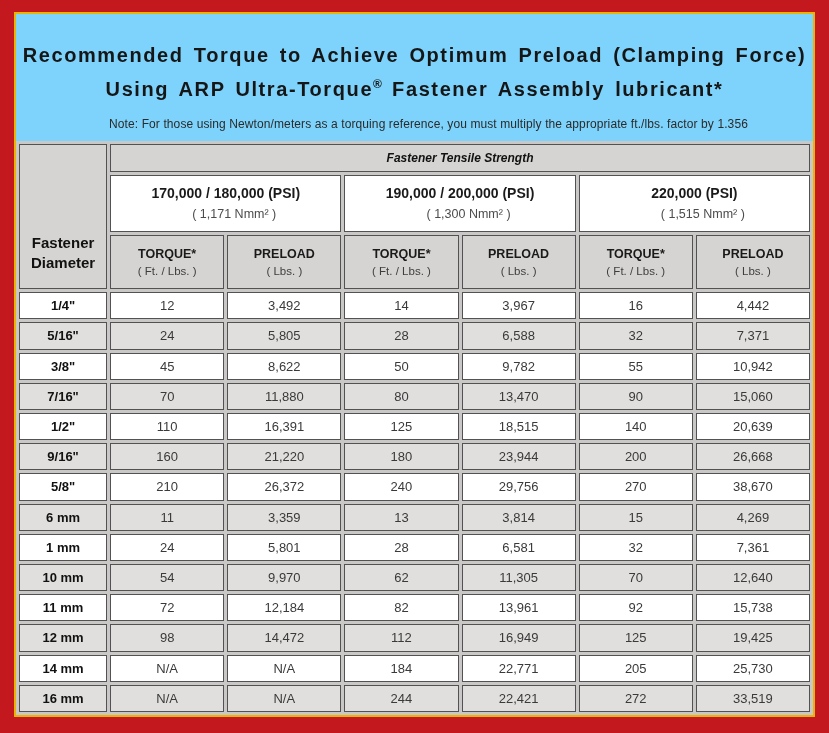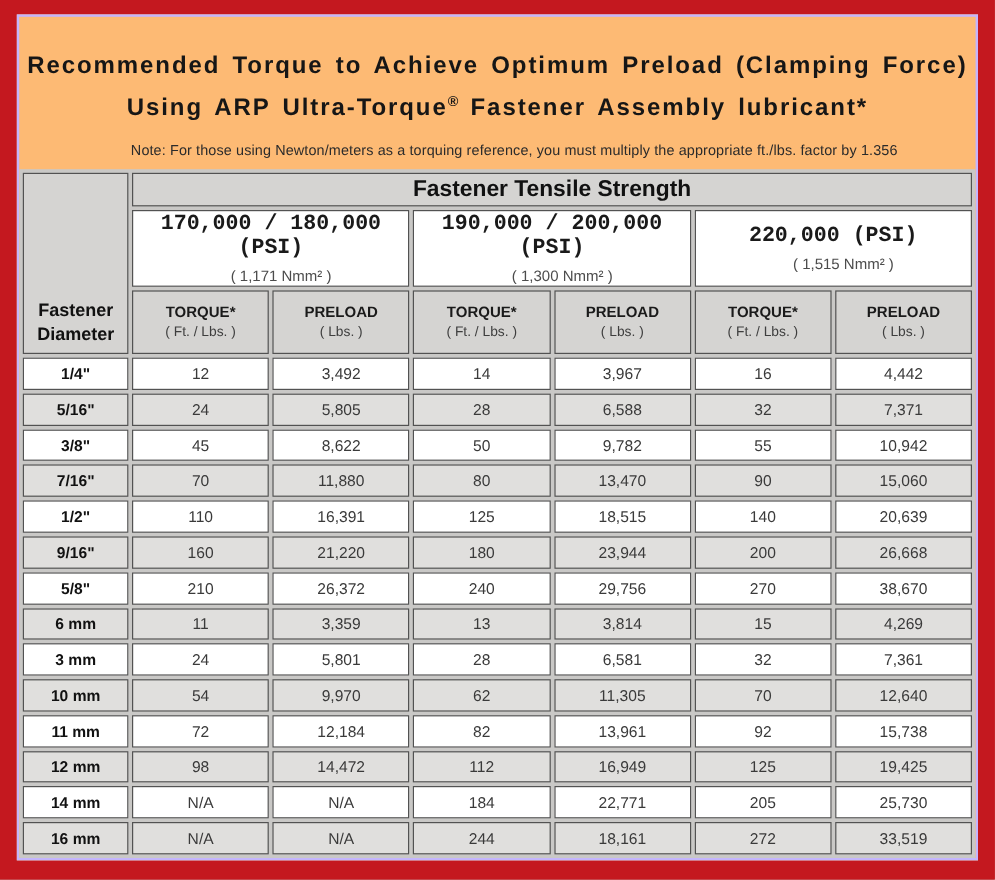--- a/index.html
+++ b/index.html
@@ -9,22 +9,22 @@
     background: #c4181f;
     font-family: "Liberation Sans", sans-serif;
   }
   .frame {
     width: 829px; height: 733px;
     padding: 12px 14px 16px 14px;
     background: #c4181f;
   }
   .panel {
     width: 100%; height: 100%;
-    background: #fdba74;
-    border: 2px solid #c4b5fd;
+    background: #7dd3fc;
+    border: 2px solid #eab308;
     overflow: hidden;
   }
   .title-block {
     height: 127px;
     text-align: center;
     padding-top: 27px;
   }
   .page-title {
     margin: 0;
     font-size: 20px;
@@ -52,37 +52,38 @@
   }
   col.size-col { width: 11.4%; }
   td, th {
     border: 1px solid #525252;
     text-align: center;
     padding: 0;
     overflow: hidden;
   }
   .top-head {
     background: #d5d4d2;
-    font-size: 19px;
+    font-size: 12px;
     font-weight: bold;
     color: #111;
     height: 27px;
+    font-style: italic;
   }
   .corner {
     background: #d5d4d2;
     vertical-align: bottom;
     font-size: 15px;
     font-weight: bold;
     color: #111;
     line-height: 20px;
-    padding-bottom: 5px;
+    padding-bottom: 15px;
   }
   tr.psi-row { height: 54px; }
   .psi-cell { background: #ffffff; }
-  .psi-main { font-size: 18px; font-weight: bold; color: #1a1a1a; font-family: Liberation Mono, monospace; }
+  .psi-main { font-size: 14px; font-weight: bold; color: #1a1a1a; }
   .psi-sub  { font-size: 12.5px; color: #4c4c4c; margin-top: 6px; margin-left: 17px; }
   tr.colhead-row { height: 52px; }
   .colhead-cell { background: #d5d4d2; margin-top: 40px; }
   .colhead-label { font-size: 12.5px; font-weight: bold; color: #1a1a1a; }
   .colhead-unit  { font-size: 11.5px; color: #3e3e3e; margin-top: 4px; text-align: center; }
   tr.data-row td {
     background: #ffffff;
     font-size: 13px;
     color: #3a3a3a;
     height: 26px;
@@ -230,21 +231,21 @@
           <tr class="data-row striped">
             <td class="size">6 mm</td>
             <td>11</td>
             <td>3,359</td>
             <td>13</td>
             <td>3,814</td>
             <td>15</td>
             <td>4,269</td>
           </tr>
           <tr class="data-row">
-            <td class="size">3 mm</td>
+            <td class="size">1 mm</td>
             <td>24</td>
             <td>5,801</td>
             <td>28</td>
             <td>6,581</td>
             <td>32</td>
             <td>7,361</td>
           </tr>
           <tr class="data-row striped">
             <td class="size">10 mm</td>
             <td>54</td>
@@ -279,21 +280,21 @@
             <td>184</td>
             <td>22,771</td>
             <td>205</td>
             <td>25,730</td>
           </tr>
           <tr class="data-row striped">
             <td class="size">16 mm</td>
             <td>N/A</td>
             <td>N/A</td>
             <td>244</td>
-            <td>18,161</td>
+            <td>22,421</td>
             <td>272</td>
             <td>33,519</td>
           </tr>
         </tbody>
     </table>
 
   </div>
 </div>
 
 </body></html>

